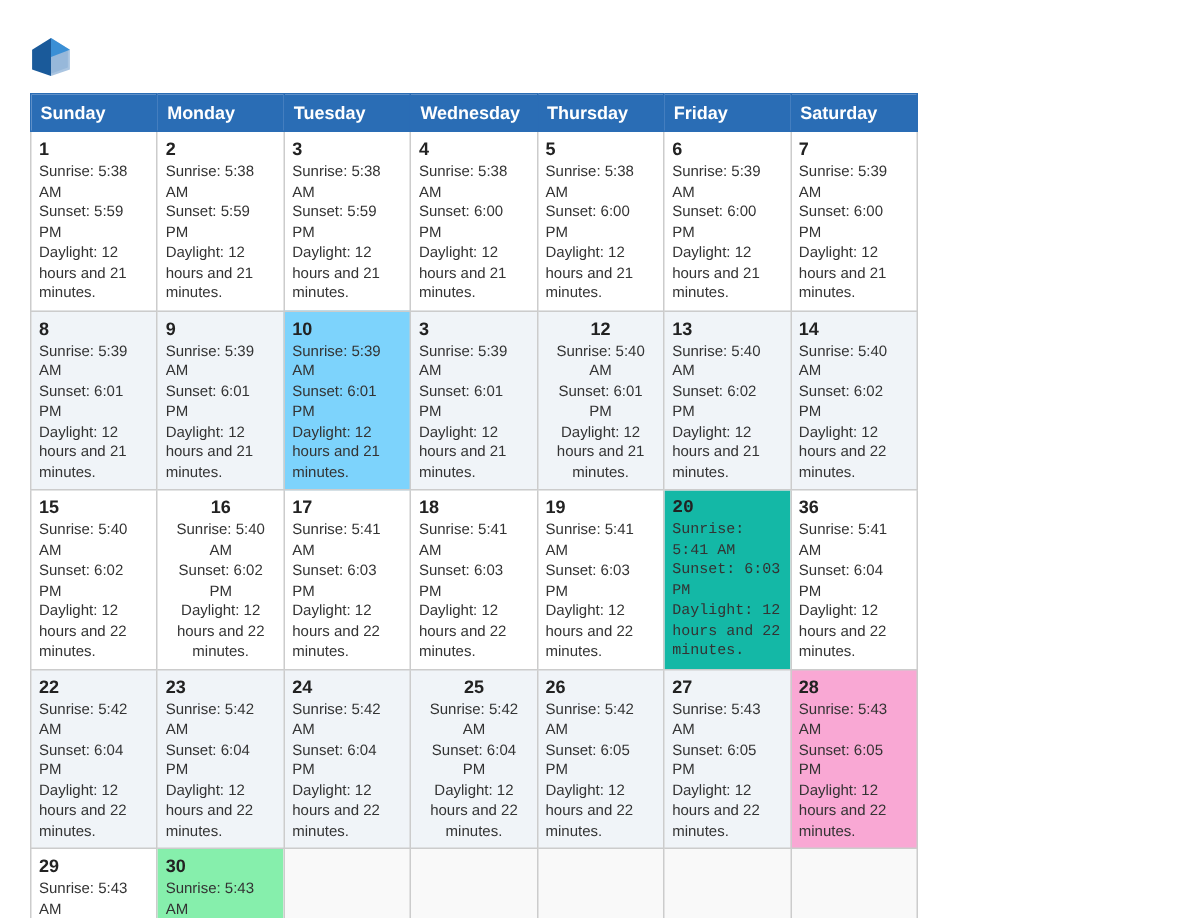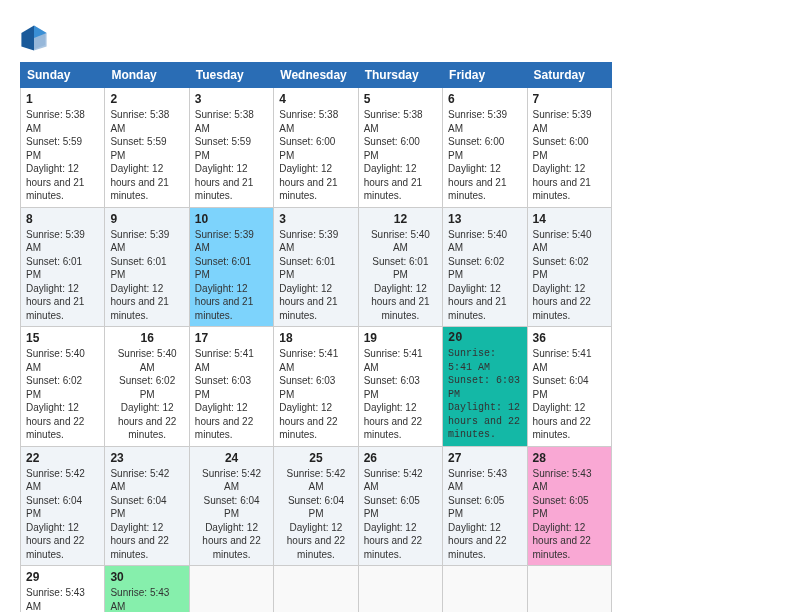--- a/index.html
+++ b/index.html
@@ -227,21 +227,21 @@
         </tr>
         <tr>
           <td style="background: rgb(240, 244, 248);">
             <span class="day-num">22</span>
             <div class="day-info">Sunrise: 5:42 AM<br>Sunset: 6:04 PM<br>Daylight: 12 hours and 22 minutes.</div>
           </td>
           <td style="background: rgb(240, 244, 248);">
             <span class="day-num">23</span>
             <div class="day-info">Sunrise: 5:42 AM<br>Sunset: 6:04 PM<br>Daylight: 12 hours and 22 minutes.</div>
           </td>
-          <td style="background: rgb(240, 244, 248); text-align: center;">
+          <td style="background: rgb(240, 244, 248);">
             <span class="day-num">24</span>
             <div class="day-info">Sunrise: 5:42 AM<br>Sunset: 6:04 PM<br>Daylight: 12 hours and 22 minutes.</div>
           </td>
           <td style="background: rgb(240, 244, 248); text-align: center;">
             <span class="day-num">25</span>
             <div class="day-info">Sunrise: 5:42 AM<br>Sunset: 6:04 PM<br>Daylight: 12 hours and 22 minutes.</div>
           </td>
           <td style="background: rgb(240, 244, 248);">
             <span class="day-num">26</span>
             <div class="day-info">Sunrise: 5:42 AM<br>Sunset: 6:05 PM<br>Daylight: 12 hours and 22 minutes.</div>

